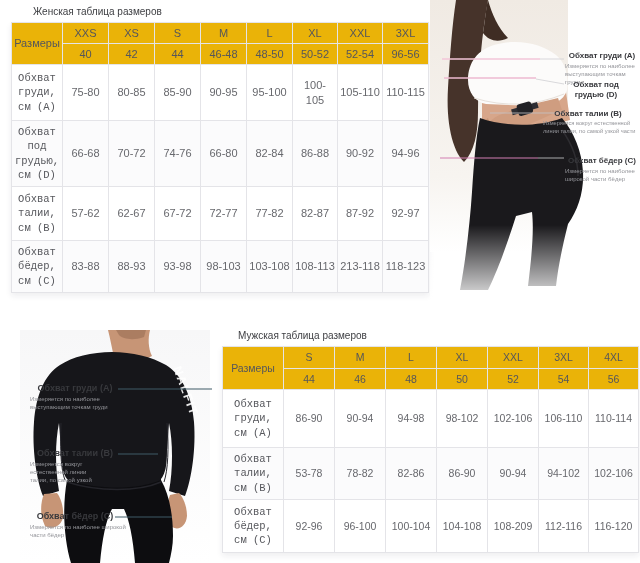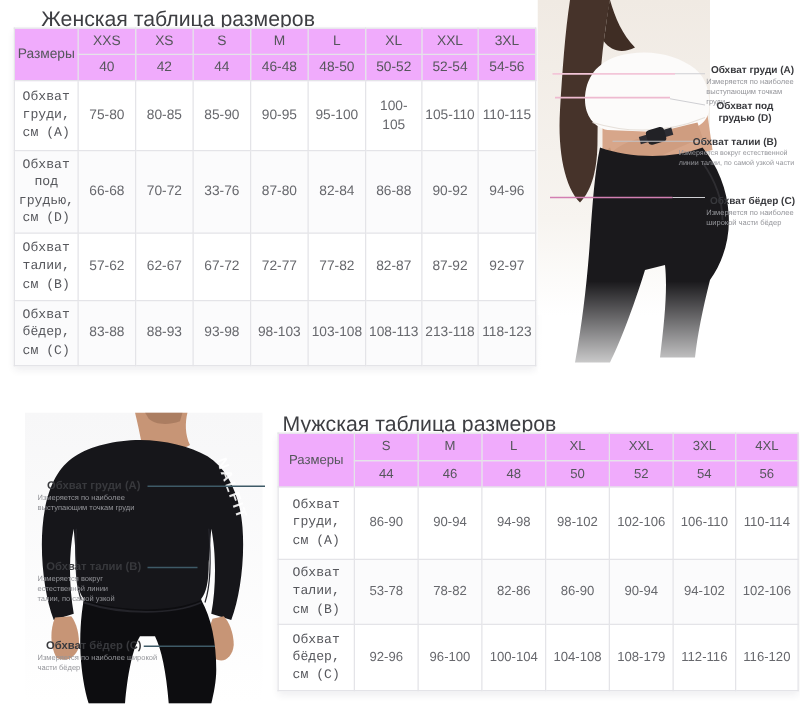--- a/index.html
+++ b/index.html
@@ -1,23 +1,23 @@
 <!DOCTYPE html>
 <html><head>
 <meta charset="utf-8">
 <style>
   html,body{margin:0;padding:0;background:#ffffff;}
   .canvas{position:relative;width:640px;height:563px;background:#ffffff;overflow:hidden;
           font-family:"Liberation Sans",sans-serif;}
-  .section-title{position:absolute;font-size:17px;font-weight:500;color:#3d3e42;}
+  .section-title{position:absolute;font-size:10px;font-weight:500;color:#3d3e42;}
   .size-table{position:absolute;border-collapse:collapse;table-layout:fixed;background:#ffffff;
               box-shadow:0 3px 6px rgba(40,40,60,.08);}
   .size-table td{border:1px solid #e4e4e8;text-align:center;vertical-align:middle;color:#67686d;
                  font-size:11px;line-height:1.35;padding:2px 2px;background:#ffffff;}
-  .size-table td.hd{background:#f0abfc;color:#55565b;}
+  .size-table td.hd{background:#eab308;color:#55565b;}
   .size-table td.lbl{font-size:10.5px;color:#56575c;padding:2px 3px;font-family:Liberation Mono, monospace;}
   .size-table tr.alt td{background:#fbfbfc;}
   .men-table td{font-size:10.5px;}
   .men-table td.val{white-space:nowrap;}
   .anno-label{position:absolute;font-size:8px;font-weight:600;color:#38393d;line-height:1.25;text-align:center;}
   .anno-label.lg{font-size:9px;}
   .anno-desc{position:absolute;font-size:6px;color:#94959a;line-height:1.35;}
   .figure{position:absolute;}
 </style>
 </head>
@@ -52,39 +52,39 @@
       <td class="hd">3XL</td>
     </tr>
     <tr style="height:21px;">
       <td class="hd">40</td>
       <td class="hd">42</td>
       <td class="hd">44</td>
       <td class="hd">46-48</td>
       <td class="hd">48-50</td>
       <td class="hd">50-52</td>
       <td class="hd">52-54</td>
-      <td class="hd">54-56</td>
+      <td class="hd">96-56</td>
     </tr>
     <tr style="height:56px;">
       <td class="lbl">Обхват груди, см (A)</td>
       <td>75-80</td>
       <td>80-85</td>
       <td>85-90</td>
       <td>90-95</td>
       <td>95-100</td>
       <td>100-105</td>
       <td>105-110</td>
       <td>110-115</td>
     </tr>
     <tr style="height:66px;" class="alt">
       <td class="lbl">Обхват под грудью, см (D)</td>
       <td>66-68</td>
       <td>70-72</td>
-      <td>33-76</td>
-      <td>87-80</td>
+      <td>74-76</td>
+      <td>66-80</td>
       <td>82-84</td>
       <td>86-88</td>
       <td>90-92</td>
       <td>94-96</td>
     </tr>
     <tr style="height:54px;">
       <td class="lbl">Обхват талии, см (B)</td>
       <td>57-62</td>
       <td>62-67</td>
       <td>67-72</td>
@@ -186,21 +186,21 @@
 
   <div class="anno-label lg" style="left:30px;top:383px;width:90px;">Обхват груди (A)</div>
   <div class="anno-desc" style="left:30px;top:395px;width:96px;">Измеряется по наиболее выступающим точкам груди</div>
 
   <div class="anno-label lg" style="left:30px;top:448px;width:90px;">Обхват талии (B)</div>
   <div class="anno-desc" style="left:30px;top:460px;width:72px;">Измеряется вокруг естественной линии талии, по самой узкой</div>
 
   <div class="anno-label lg" style="left:30px;top:511px;width:90px;">Обхват бёдер (C)</div>
   <div class="anno-desc" style="left:30px;top:523px;width:96px;">Измеряется по наиболее широкой части бёдер</div>
 
-  <div class="section-title" style="left:226px;top:330px;">Мужская таблица размеров</div>
+  <div class="section-title" style="left:238px;top:330px;">Мужская таблица размеров</div>
 
   <table class="size-table men-table" style="left:222px;top:346px;width:416px;">
     <colgroup>
       <col style="width:61px;">
         <col style="width:51px;">
         <col style="width:51px;">
         <col style="width:51px;">
       <col style="width:51px;">
         <col style="width:51px;">
         <col style="width:50px;">
@@ -245,20 +245,20 @@
       <td class="val">90-94</td>
       <td class="val">94-102</td>
       <td class="val">102-106</td>
     </tr>
     <tr style="height:53px;">
       <td class="lbl">Обхват бёдер, см (C)</td>
       <td class="val">92-96</td>
       <td class="val">96-100</td>
       <td class="val">100-104</td>
       <td class="val">104-108</td>
-      <td class="val">108-179</td>
+      <td class="val">108-209</td>
       <td class="val">112-116</td>
       <td class="val">116-120</td>
     </tr>
   </tbody>
     </table>
 
 </div>
 
 </body></html>

